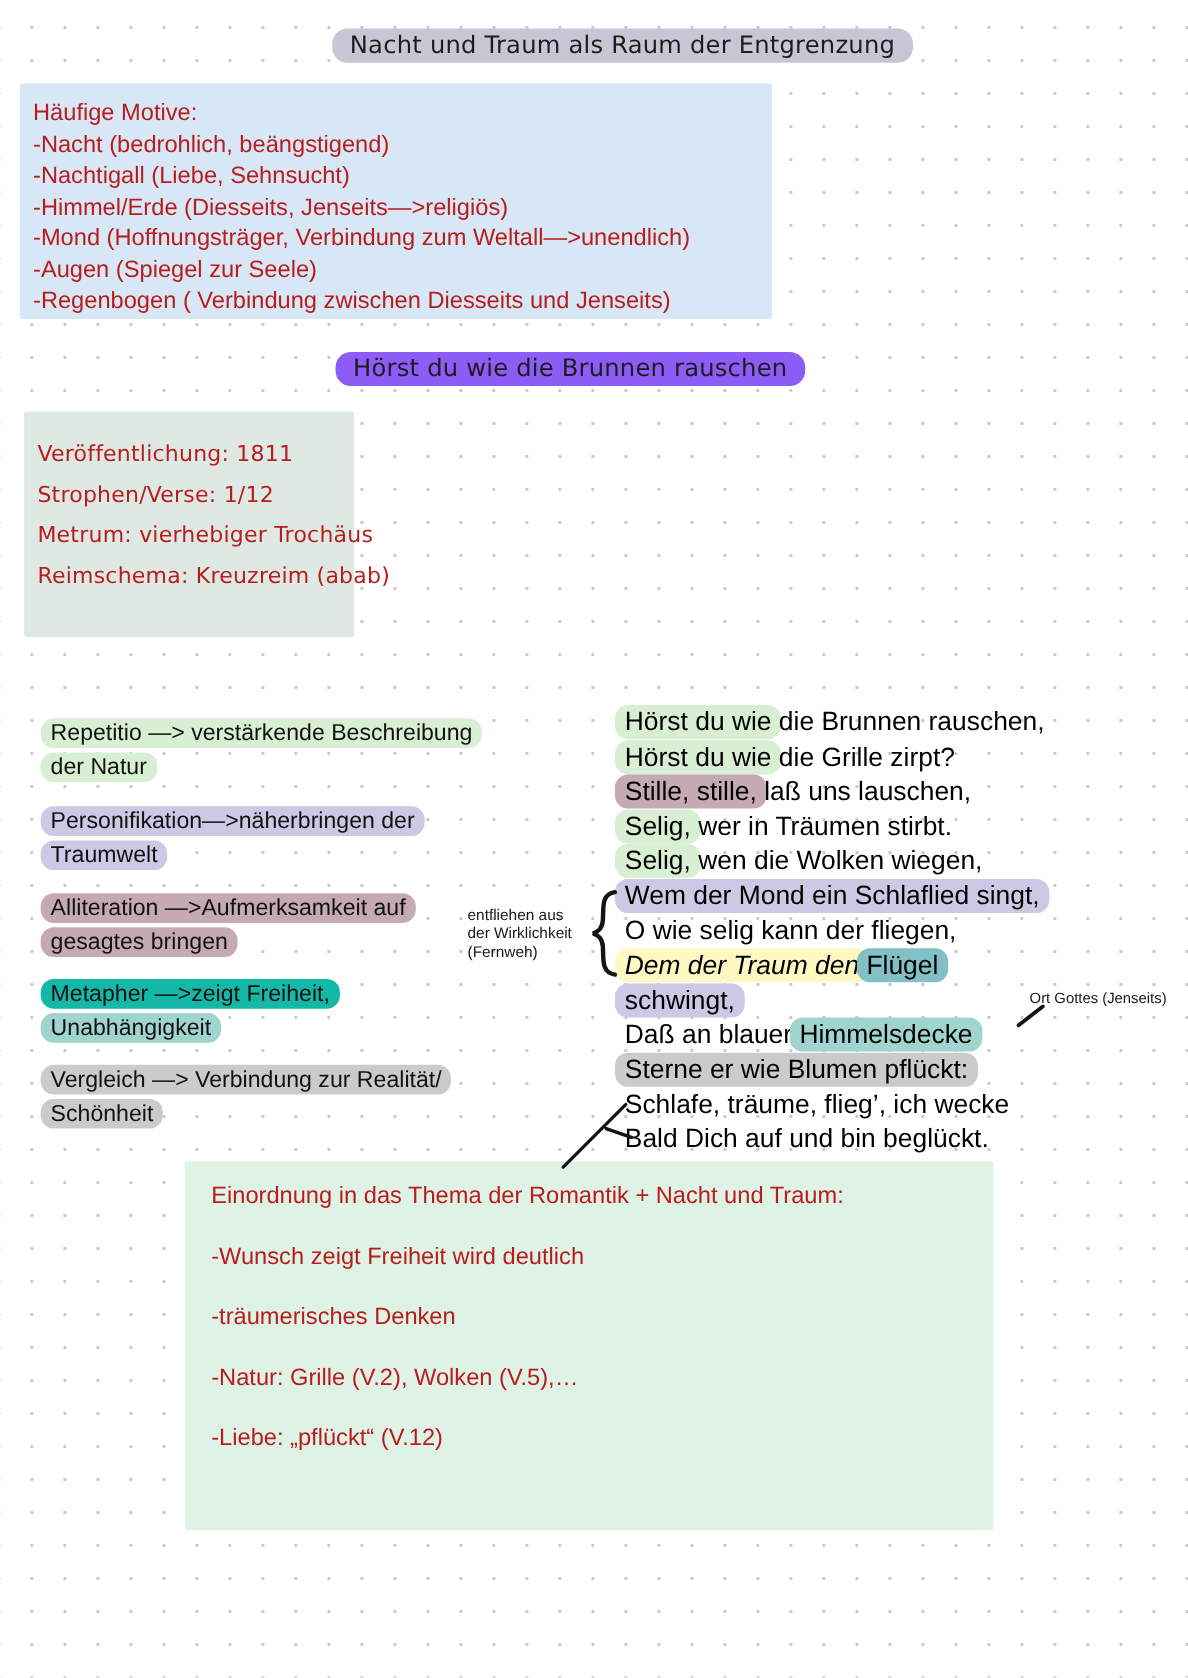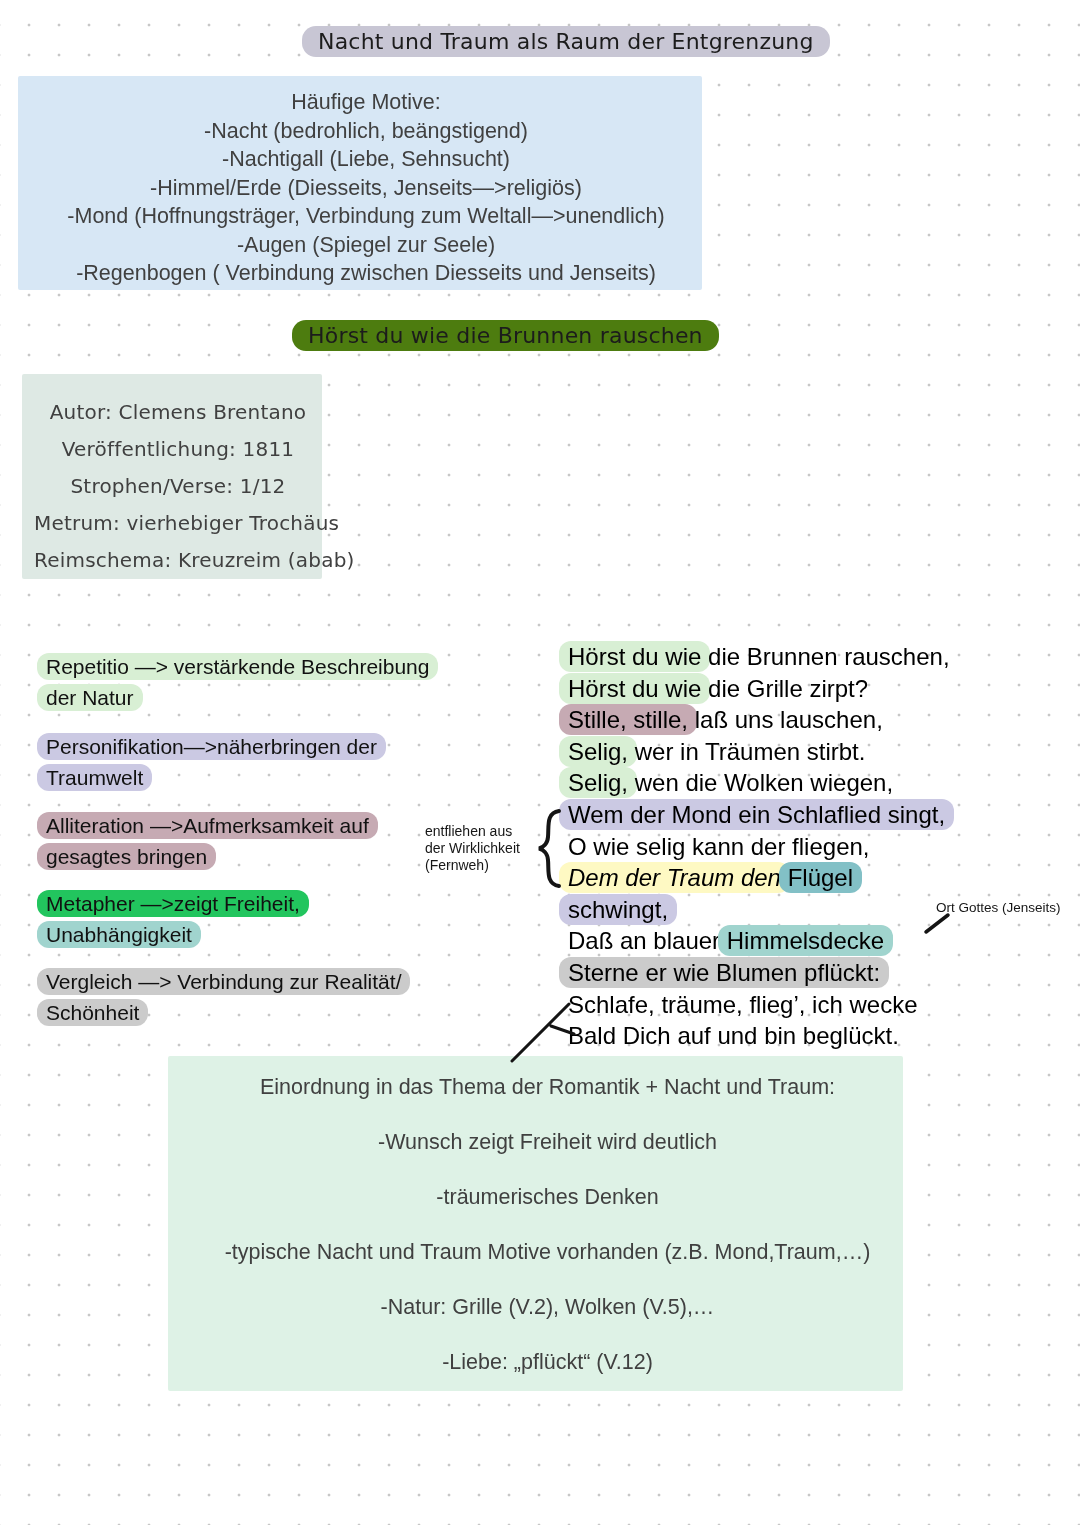--- a/index.html
+++ b/index.html
@@ -9,21 +9,21 @@
     background-image:radial-gradient(circle,#c7c7c7 1.2px,rgba(0,0,0,0) 1.7px);
     background-size:30px 30px;background-position:14px 10px;
     font-family:"Liberation Sans",sans-serif;color:#111;
   }
   .abs{position:absolute;}
   .hand{font-family:"DejaVu Sans",sans-serif;letter-spacing:0.2px;}
   .title-pill{
     display:inline-block;border-radius:14px;padding:3px 16px;
     font-size:22px;font-weight:500;color:#1c1c1c;white-space:nowrap;
   }
-  .note-box{border-radius:2px;color:#404040;text-align:center;}
+  .note-box{border-radius:2px;color:#b91c1c;}
   .box-line{white-space:nowrap;}
   #motifs-box{left:18px;top:76px;width:684px;height:214px;padding:12px 0 0 12px;box-sizing:border-box;font-size:21.5px;line-height:28.5px;}
   #poem-info-box{left:22px;top:374px;width:300px;height:205px;padding:20px 0 0 12px;box-sizing:border-box;font-size:20px;line-height:37px;}
   #classification-box{left:168px;top:1056px;width:735px;height:335px;padding:17px 0 0 24px;box-sizing:border-box;font-size:21.5px;line-height:28px;}
   #classification-box .box-line{margin-top:27px;}
   #classification-box .heading{margin-top:0;}
   #devices{left:46px;top:0;width:480px;}
   .device{position:absolute;left:0;font-size:21px;line-height:31px;white-space:nowrap;}
   .pill{
     border-radius:12px;padding:2px 9px;margin:0 -9px;
@@ -47,45 +47,44 @@
   <div>
       <div class="box-line">-Nacht (bedrohlich, beängstigend)</div>
       <div class="box-line">-Nachtigall (Liebe, Sehnsucht)</div>
       <div class="box-line">-Himmel/Erde (Diesseits, Jenseits—&gt;religiös)</div>
       <div class="box-line">-Mond (Hoffnungsträger, Verbindung zum Weltall—&gt;unendlich)</div>
       <div class="box-line">-Augen (Spiegel zur Seele)</div>
       <div class="box-line">-Regenbogen ( Verbindung zwischen Diesseits und Jenseits)</div>
     </div>
 </div>
 
-<div class="abs title-pill hand" style="left: 292px; top: 320px; background: #4d7c0f; text-align: center;">Hörst du wie die Brunnen rauschen</div>
+<div class="abs title-pill hand" style="left: 305px; top: 320px; background: #8b5cf6; text-align: center;">Hörst du wie die Brunnen rauschen</div>
 
 <div class="abs note-box hand" id="poem-info-box" style="background: rgb(222, 233, 228);">
-    <div class="box-line">Autor: Clemens Brentano</div>
     <div class="box-line">Veröffentlichung: 1811</div>
     <div class="box-line">Strophen/Verse: 1/12</div>
     <div class="box-line">Metrum: vierhebiger Trochäus</div>
     <div class="box-line">Reimschema: Kreuzreim (abab)</div>
   </div>
 
 <div class="abs" id="devices">
     <div class="device" style="top: 651px;">
       <div><span class="pill" style="background: rgb(216, 239, 212);">Repetitio —&gt; verstärkende Beschreibung</span></div>
       <div><span class="pill" style="background: rgb(216, 239, 212);">der Natur</span></div>
     </div>
     <div class="device" style="top: 731px;">
       <div><span class="pill" style="background: rgb(203, 201, 227);">Personifikation—&gt;näherbringen der</span></div>
       <div><span class="pill" style="background: rgb(203, 201, 227);">Traumwelt</span></div>
     </div>
     <div class="device" style="top: 810px;">
       <div><span class="pill" style="background: rgb(198, 170, 179);">Alliteration —&gt;Aufmerksamkeit auf</span></div>
       <div><span class="pill" style="background: rgb(198, 170, 179);">gesagtes bringen</span></div>
     </div>
     <div class="device" style="top: 888px;">
-      <div><span class="pill" style="background: #22c55e;">Metapher —&gt;zeigt Freiheit,</span></div>
+      <div><span class="pill" style="background: #14b8a6;">Metapher —&gt;zeigt Freiheit,</span></div>
       <div><span class="pill" style="background: rgb(160, 212, 206);">Unabhängigkeit</span></div>
     </div>
     <div class="device" style="top: 966px;">
       <div><span class="pill" style="background: rgb(203, 203, 203);">Vergleich —&gt; Verbindung zur Realität/</span></div>
       <div><span class="pill" style="background: rgb(203, 203, 203);">Schönheit</span></div>
     </div>
   </div>
 
 <div class="abs ann" id="escape-ann">
     <div>entfliehen aus</div>
@@ -114,21 +113,20 @@
 <div class="abs ann" id="difference-ann">
     <div>verdeutlicht Unterschied</div>
     <div>zwischen Traum&amp; Realität</div>
   </div>
 
 <div class="abs note-box" id="classification-box" style="background: rgb(222, 242, 230);">
   <div class="box-line heading">Einordnung in das Thema der Romantik + Nacht und Traum:</div>
   <div>
       <div class="box-line">-Wunsch zeigt Freiheit wird deutlich</div>
       <div class="box-line">-träumerisches Denken</div>
-      <div class="box-line">-typische Nacht und Traum Motive vorhanden (z.B. Mond,Traum,…)</div>
       <div class="box-line">-Natur: Grille (V.2), Wolken (V.5),…</div>
       <div class="box-line">-Liebe: „pflückt“ (V.12)</div>
     </div>
 </div>
 
 <svg id="overlay" class="abs" width="1080" height="1525" viewBox="0 0 1080 1525">
   <path d="M 559 811 C 546 813 549 826 548 837 C 547.5 844 543 847.5 539 848.5 C 543 849.5 547.5 853 548 860 C 549 871 546 884 559 886" fill="none" stroke="#141414" stroke-width="4" stroke-linecap="round"></path>
   <path d="M 948 915 L 926 932" fill="none" stroke="#141414" stroke-width="3.5" stroke-linecap="round"></path>
   <path d="M 512 1061 L 569 1004 M 551 1026 L 574 1034" fill="none" stroke="#141414" stroke-width="3" stroke-linecap="round"></path>
 </svg>

